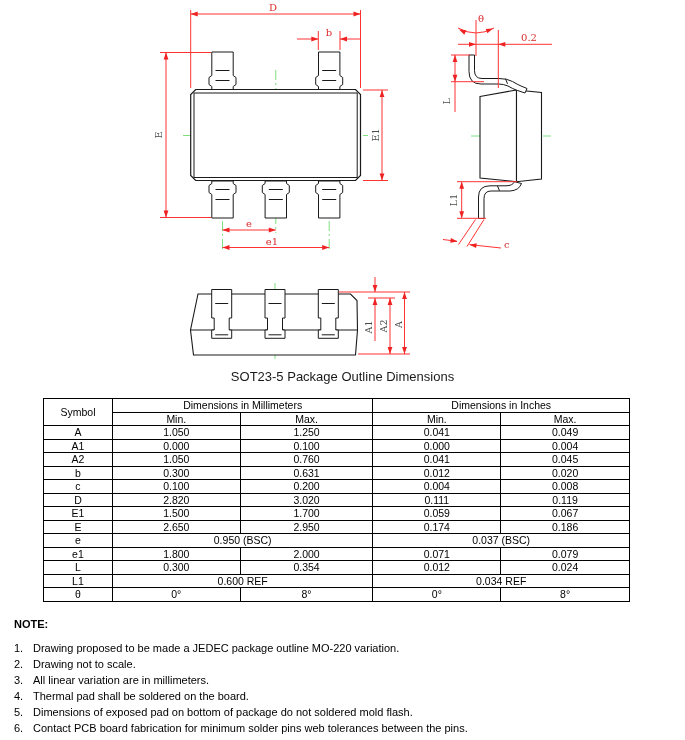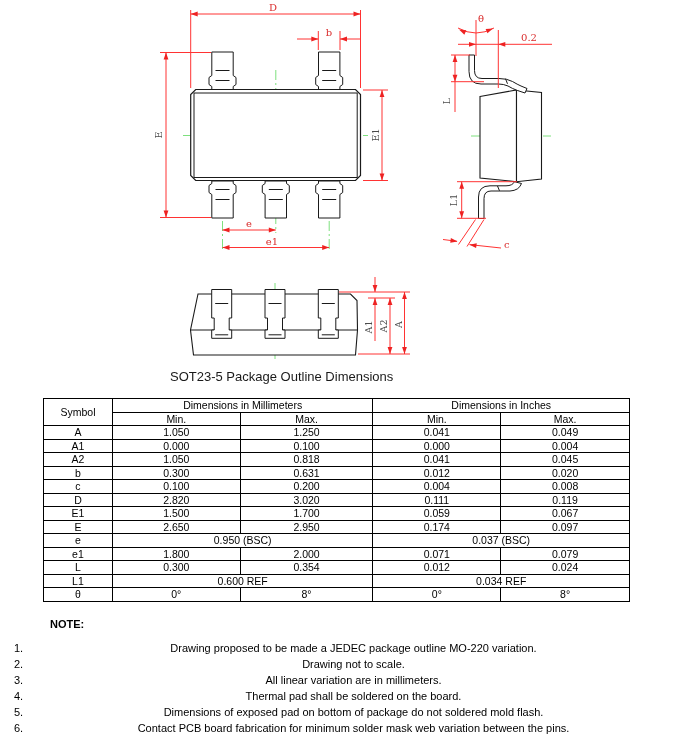--- a/index.html
+++ b/index.html
@@ -1,31 +1,31 @@
 <!DOCTYPE html>
 <html><head>
 <meta charset="utf-8">
 <style>
   html,body{margin:0;padding:0;background:#fff;}
   .page{position:relative;width:685px;height:740px;background:#ffffff;overflow:hidden;
         font-family:"Liberation Sans",sans-serif;color:#1a1a1a;}
   svg text{font-family:"DejaVu Serif",serif;}
   .lblr{fill:#d92b2b;font-size:10px;}
   .lbld{fill:#4a4a4a;font-size:9.5px;}
-  .caption{position:absolute;left:170px;top:369px;width:345px;text-align:left;
+  .caption{position:absolute;left:170px;top:369px;width:345px;text-align:center;
            font-size:13px;color:#1a1a1a;}
   table.dims{position:absolute;left:43px;top:398px;width:587px;border-collapse:collapse;
              font-size:10.5px;color:#000;}
   table.dims td{border:1px solid #000;text-align:center;vertical-align:middle;
                 padding:0;height:12.5px;line-height:12px;}
   .noteblock{position:absolute;left:14px;top:618px;width:660px;font-size:11px;color:#000;}
-  .notetitle{font-weight:bold;margin-bottom:10px;margin-left:36px;}
+  .notetitle{font-weight:bold;margin-bottom:10px;}
   .noterow{display:flex;line-height:16px;}
   .notenum{width:19px;flex:0 0 19px;}
-  .notetext{flex:1;text-align:center;}
+  .notetext{flex:1;}
 </style>
 </head>
 <body>
 
 <div class="page">
 
   <svg width="685" height="394" viewBox="0 0 685 394" style="position:absolute;left:0;top:0;">
     <defs>
       <path id="arr" d="M0,0 L-7,2.4 L-7,-2.4 Z" fill="#e22"></path>
     </defs>
@@ -230,21 +230,21 @@
     <tr>
       <td>A1</td>
           <td>0.000</td>
           <td>0.100</td>
           <td>0.000</td>
           <td>0.004</td>
     </tr>
     <tr>
       <td>A2</td>
           <td>1.050</td>
-          <td>0.818</td>
+          <td>0.760</td>
           <td>0.041</td>
           <td>0.045</td>
     </tr>
     <tr>
       <td>b</td>
           <td>0.300</td>
           <td>0.631</td>
           <td>0.012</td>
           <td>0.020</td>
     </tr>
@@ -267,21 +267,21 @@
           <td>1.500</td>
           <td>1.700</td>
           <td>0.059</td>
           <td>0.067</td>
     </tr>
     <tr>
       <td>E</td>
           <td>2.650</td>
           <td>2.950</td>
           <td>0.174</td>
-          <td>0.097</td>
+          <td>0.186</td>
     </tr>
     <tr>
       <td>e</td>
           <td colspan="2">0.950 (BSC)</td>
           <td colspan="2">0.037 (BSC)</td>
     </tr>
     <tr>
       <td>e1</td>
           <td>1.800</td>
           <td>2.000</td>
@@ -327,17 +327,17 @@
     <div class="noterow">
       <span class="notenum">4.</span>
       <span class="notetext">Thermal pad shall be soldered on the board.</span>
     </div>
     <div class="noterow">
       <span class="notenum">5.</span>
       <span class="notetext">Dimensions of exposed pad on bottom of package do not soldered mold flash.</span>
     </div>
     <div class="noterow">
       <span class="notenum">6.</span>
-      <span class="notetext">Contact PCB board fabrication for minimum solder mask web variation between the pins.</span>
+      <span class="notetext">Contact PCB board fabrication for minimum solder pins web tolerances between the pins.</span>
     </div>
   </div>
 
 </div>
 
 </body></html>

